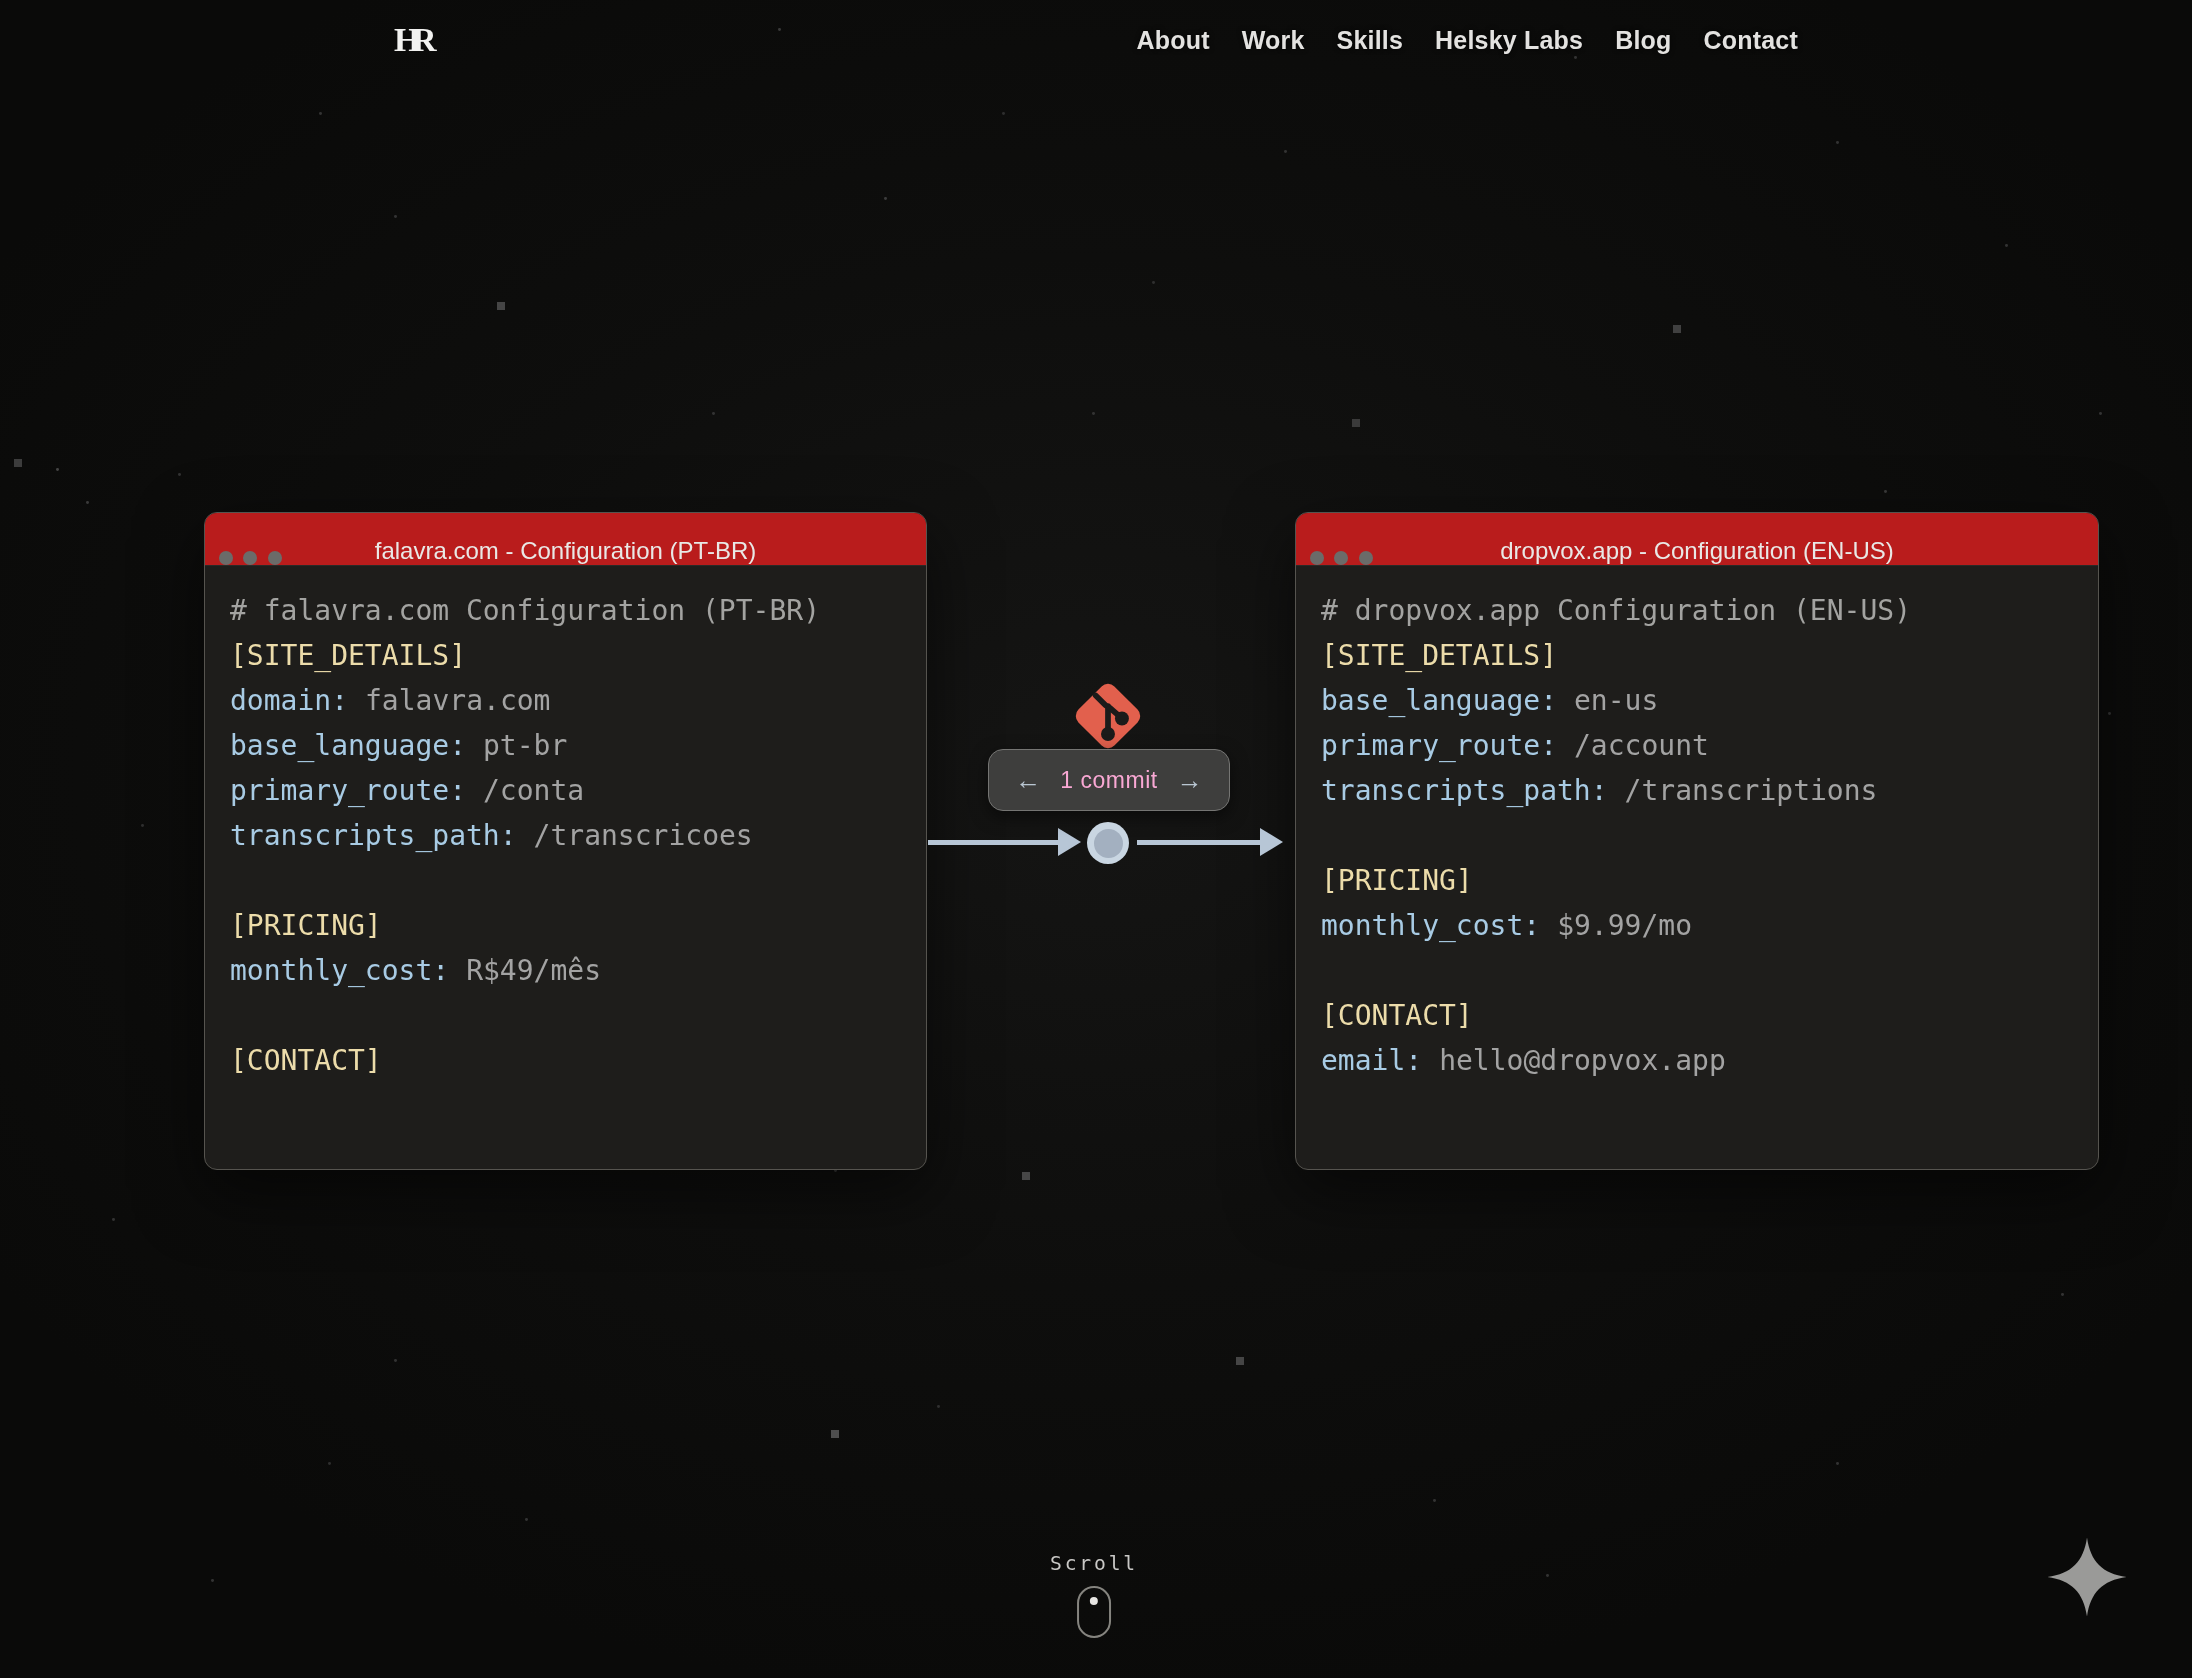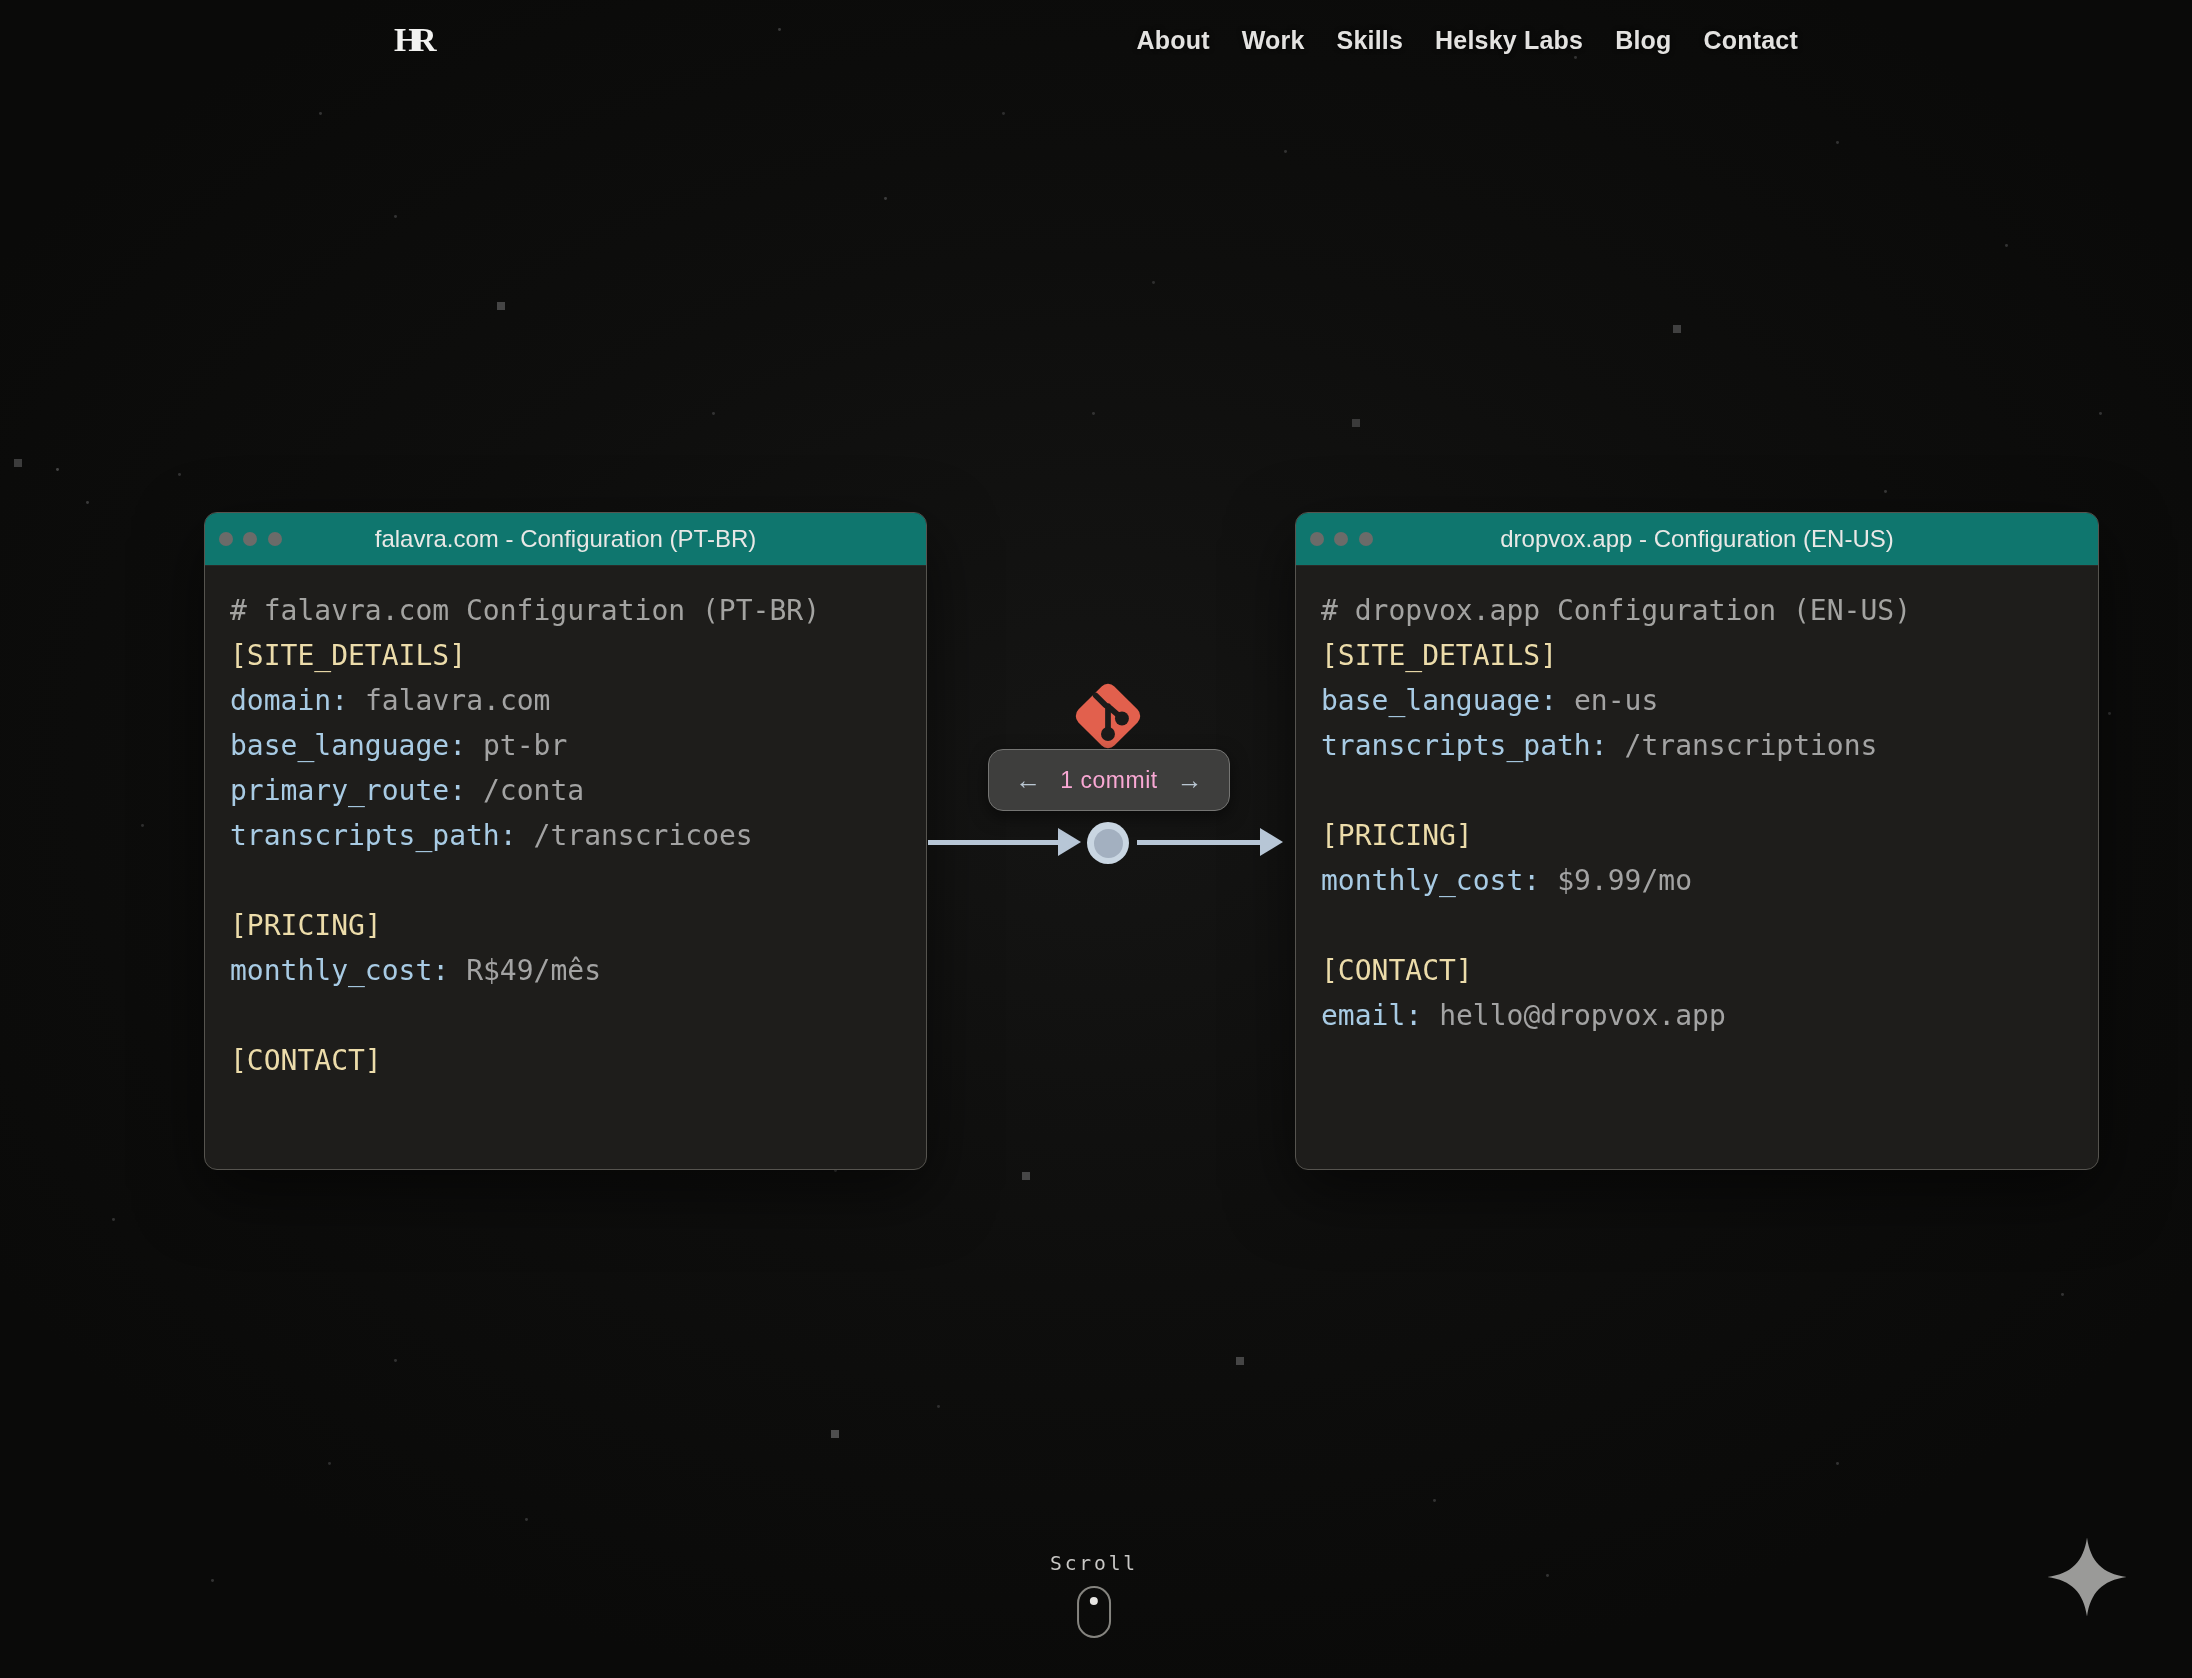--- a/index.html
+++ b/index.html
@@ -50,23 +50,23 @@
   
   .term {
     position:absolute; top:512px; height:658px;
     background:#1e1d1b; border:1.9px solid #56544f; border-radius:13px;
     box-shadow:0 22.5px 66px rgba(0,0,0,.55);
     overflow:hidden;
   }
   .term.left  { left:204px;  width:723px; }
   .term.right { left:1295px; width:804px; }
   .term-bar {
-    position:relative; height:53px; background:#0f766e;
+    position:relative; height:53px; background:#b91c1c;
     border-bottom:0.9px solid #2a2927;
-    display:flex; align-items:center;
+    display:flex; align-items:flex-end;
   }
   .dots { display:flex; gap:10.3px; margin-left:14px; }
   .dot { width:14px; height:14px; border-radius:50%; background:#6b6b69; }
   .term-title {
     position:absolute; left:0; right:0; text-align:center;
     font-size:24px; font-weight:500; color:#e9e8e6;
   }
   .term-body { padding:21.5px 25px; font-family:"DejaVu Sans Mono", monospace; font-size:28px; }
   .codeline { line-height:45px; white-space:pre; }
   .codeline.gap { margin-top:45px; }
@@ -160,20 +160,21 @@
       <div class="dot"></div>
       <div class="dot"></div>
       <div class="dot"></div>
     </div>
     <div class="term-title">dropvox.app - Configuration (EN-US)</div>
   </div>
   <div class="term-body">
     <div class="codeline comment"># dropvox.app Configuration (EN-US)</div>
     <div class="codeline section">[SITE_DETAILS]</div>
     <div class="codeline"><span class="k">base_language:</span><span class="v">en-us</span></div>
+    <div class="codeline"><span class="k">primary_route:</span><span class="v">/account</span></div>
     <div class="codeline"><span class="k">transcripts_path:</span><span class="v">/transcriptions</span></div>
     <div class="codeline section gap">[PRICING]</div>
     <div class="codeline"><span class="k">monthly_cost:</span><span class="v">$9.99/mo</span></div>
     <div class="codeline section gap">[CONTACT]</div>
     <div class="codeline"><span class="k">email:</span><span class="v">hello@dropvox.app</span></div>
   </div>
 </div>
 
 <div class="git-icon">
   <svg width="82" height="82" viewBox="0 0 100 100">

